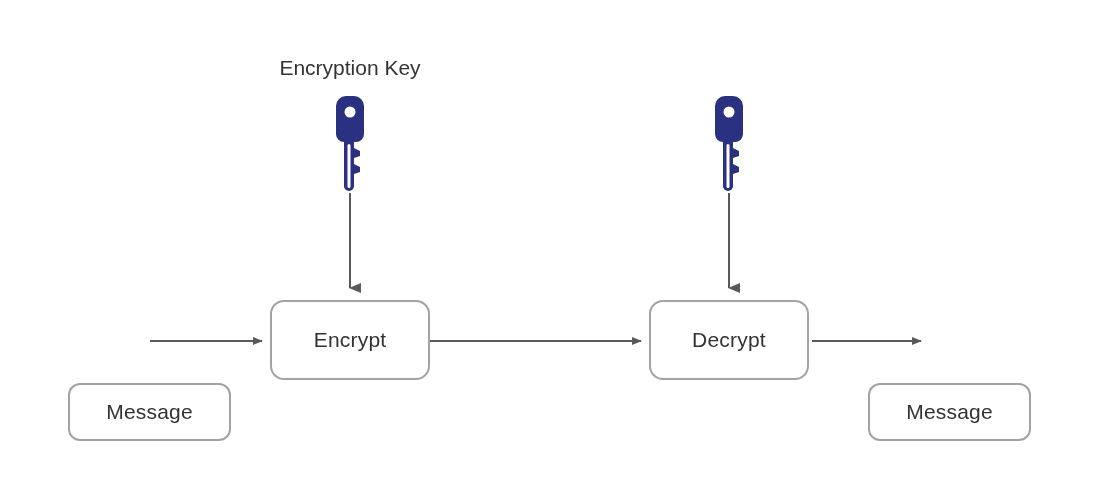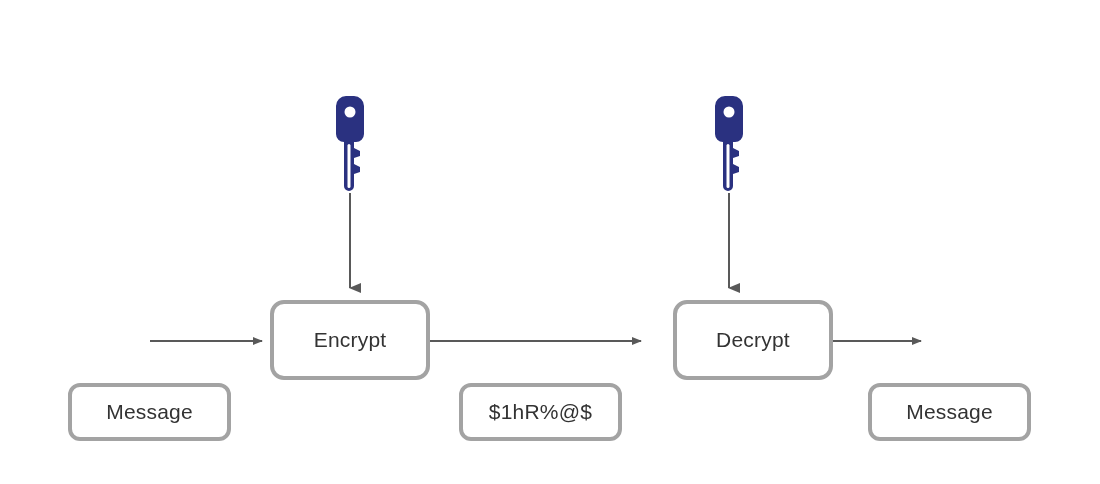--- a/index.html
+++ b/index.html
@@ -20,21 +20,21 @@
   .svg-layer {
     position: absolute;
     top: 0;
     left: 0;
     width: 1100px;
     height: 484px;
   }
   .node-box {
     position: absolute;
     box-sizing: border-box;
-    border: 4px solid #a3a3a3;
+    border: 2px solid #a3a3a3;
     border-radius: 12px;
     background: #ffffff;
     display: flex;
     align-items: center;
     justify-content: center;
     color: #333333;
     font-size: 21px;
     font-family: "Liberation Sans", sans-serif;
     letter-spacing: 0.2px;
   }
@@ -72,41 +72,41 @@
 
     <line x1="430" y1="341" x2="641" y2="341" stroke="#595959" stroke-width="2" marker-end="url(#arrowhead)"></line>
 
     <line x1="812" y1="341" x2="921" y2="341" stroke="#595959" stroke-width="2" marker-end="url(#arrowhead)"></line>
 
     <line x1="350" y1="193" x2="350" y2="288" stroke="#595959" stroke-width="2" marker-end="url(#arrowheaddown)"></line>
 
     <line x1="729" y1="193" x2="729" y2="288" stroke="#595959" stroke-width="2" marker-end="url(#arrowheaddown)"></line>
   </svg>
 
+  <div class="key-label" style="left:250px; top:56px; width:200px;">Encryption Key</div>
 
   <svg class="key-icon" style="left:330px; top:96px;" width="40" height="100" viewBox="0 0 40 100">
     <path d="M6,10 A10,10 0 0,1 16,0 L24,0 A10,10 0 0,1 34,10 L34,38 A8,8 0 0,1 26,46 L24,46
              L24,52 L30,55 L30,60 L24,62 L24,68 L30,71 L30,76 L24,78 L24,90
              A5,5 0 0,1 19,95 A5,5 0 0,1 14,90 L14,46 A8,8 0 0,1 6,38 Z" fill="#2a3180"></path>
     <circle cx="20" cy="16" r="5.5" fill="#ffffff"></circle>
     <rect x="17.5" y="48" width="3" height="44" rx="1.5" fill="#ffffff"></rect>
   </svg>
 
 
   <svg class="key-icon" style="left:709px; top:96px;" width="40" height="100" viewBox="0 0 40 100">
     <path d="M6,10 A10,10 0 0,1 16,0 L24,0 A10,10 0 0,1 34,10 L34,38 A8,8 0 0,1 26,46 L24,46
              L24,52 L30,55 L30,60 L24,62 L24,68 L30,71 L30,76 L24,78 L24,90
              A5,5 0 0,1 19,95 A5,5 0 0,1 14,90 L14,46 A8,8 0 0,1 6,38 Z" fill="#2a3180"></path>
     <circle cx="20" cy="16" r="5.5" fill="#ffffff"></circle>
     <rect x="17.5" y="48" width="3" height="44" rx="1.5" fill="#ffffff"></rect>
   </svg>
 
   <div class="node-box proc-box" style="left:270px; top:300px; width:160px; height:80px;">Encrypt</div>
 
-  <div class="node-box proc-box" style="left:673px; top:300px; width:160px; height:80px;">Decrypt</div>
+  <div class="node-box proc-box" style="left:649px; top:300px; width:160px; height:80px;">Decrypt</div>
 
   <div class="node-box" style="left:68px; top:383px; width:163px; height:58px;">Message</div>
 
-  <div class="node-box" style="left:459px; top:383px; width:163px; height:58px;">$1hR%@$</div>
 
   <div class="node-box" style="left:868px; top:383px; width:163px; height:58px;">Message</div>
 
 </div>
 
 </body></html>

